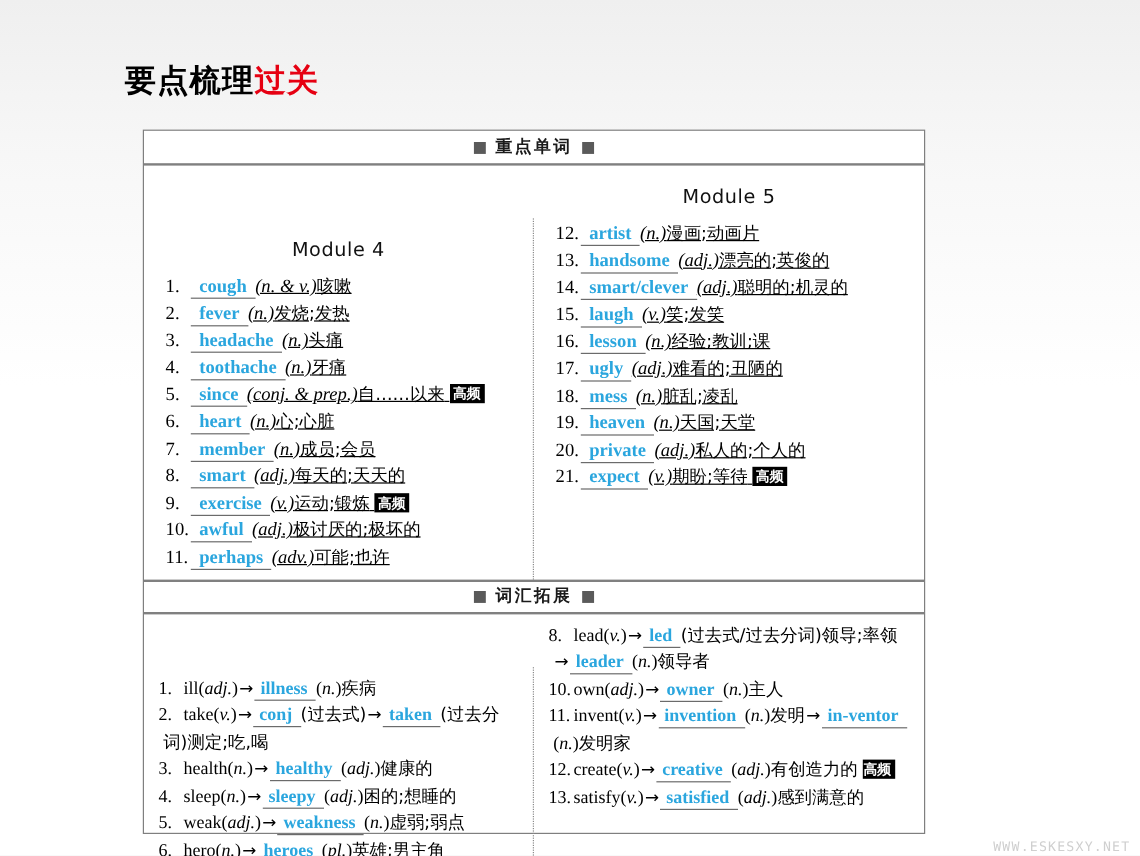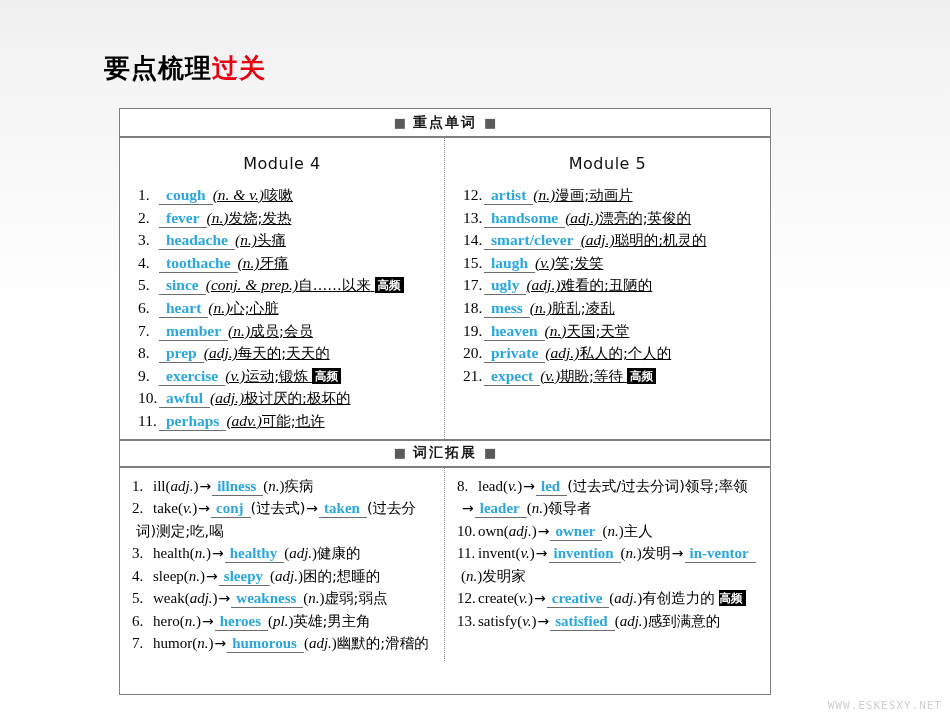--- a/index.html
+++ b/index.html
@@ -64,21 +64,21 @@
 
   .twocol {
     display: flex;
     align-items: stretch;
   }
   .col {
     box-sizing: border-box;
     width: 50%;
     padding: 0 10px;
   }
-  .col-left  { border-right: 1px dotted #8a8a8a; }
+  .col-left  { border-right: 1px dotted #8a8a8a; margin-top: 44px; }
 
   .module-title {
     text-align: center;
     font-family: "DejaVu Sans", "Liberation Sans", sans-serif;
     font-size: 16px;
     font-weight: normal;
     letter-spacing: .5px;
     padding: 16px 0 11px 0;
     color: #111;
   }
@@ -180,33 +180,34 @@
     <div class="col col-left">
       <div class="module-title">Module 4</div>
       <ol class="wlist" id="kw-col-0">
           <li><span class="num">1.</span><span class="blank">cough</span><span class="pos">(n. &amp; v.)</span><span class="cn">咳嗽</span></li>
           <li><span class="num">2.</span><span class="blank">fever</span><span class="pos">(n.)</span><span class="cn">发烧;发热</span></li>
           <li><span class="num">3.</span><span class="blank">headache</span><span class="pos">(n.)</span><span class="cn">头痛</span></li>
           <li><span class="num">4.</span><span class="blank">toothache</span><span class="pos">(n.)</span><span class="cn">牙痛</span></li>
           <li><span class="num">5.</span><span class="blank">since</span><span class="pos">(conj. &amp; prep.)</span><span class="cn">自……以来</span> <span class="badge">高频</span></li>
           <li><span class="num">6.</span><span class="blank">heart</span><span class="pos">(n.)</span><span class="cn">心;心脏</span></li>
           <li><span class="num">7.</span><span class="blank">member</span><span class="pos">(n.)</span><span class="cn">成员;会员</span></li>
-          <li><span class="num">8.</span><span class="blank">prep</span><span class="pos">(adj.)</span><span class="cn">每天的;天天的</span></li>
+          <li><span class="num">8.</span><span class="blank">smart</span><span class="pos">(adj.)</span><span class="cn">每天的;天天的</span></li>
           <li><span class="num">9.</span><span class="blank">exercise</span><span class="pos">(v.)</span><span class="cn">运动;锻炼</span> <span class="badge">高频</span></li>
           <li><span class="num">10.</span><span class="blank">awful</span><span class="pos">(adj.)</span><span class="cn">极讨厌的;极坏的</span></li>
           <li><span class="num">11.</span><span class="blank">perhaps</span><span class="pos">(adv.)</span><span class="cn">可能;也许</span></li>
         </ol>
     </div>
     <div class="col col-right">
       <div class="module-title">Module 5</div>
       <ol class="wlist" id="kw-col-1">
           <li><span class="num">12.</span><span class="blank">artist</span><span class="pos">(n.)</span><span class="cn">漫画;动画片</span></li>
           <li><span class="num">13.</span><span class="blank">handsome</span><span class="pos">(adj.)</span><span class="cn">漂亮的;英俊的</span></li>
           <li><span class="num">14.</span><span class="blank">smart/clever</span><span class="pos">(adj.)</span><span class="cn">聪明的;机灵的</span></li>
           <li><span class="num">15.</span><span class="blank">laugh</span><span class="pos">(v.)</span><span class="cn">笑;发笑</span></li>
+          <li><span class="num">16.</span><span class="blank">lesson</span><span class="pos">(n.)</span><span class="cn">经验;教训;课</span></li>
           <li><span class="num">17.</span><span class="blank">ugly</span><span class="pos">(adj.)</span><span class="cn">难看的;丑陋的</span></li>
           <li><span class="num">18.</span><span class="blank">mess</span><span class="pos">(n.)</span><span class="cn">脏乱;凌乱</span></li>
           <li><span class="num">19.</span><span class="blank">heaven</span><span class="pos">(n.)</span><span class="cn">天国;天堂</span></li>
           <li><span class="num">20.</span><span class="blank">private</span><span class="pos">(adj.)</span><span class="cn">私人的;个人的</span></li>
           <li><span class="num">21.</span><span class="blank">expect</span><span class="pos">(v.)</span><span class="cn">期盼;等待</span> <span class="badge">高频</span></li>
         </ol>
     </div>
   </div>
 
   <div class="band" style="border-top:2px solid #808080;text-align:right;">

